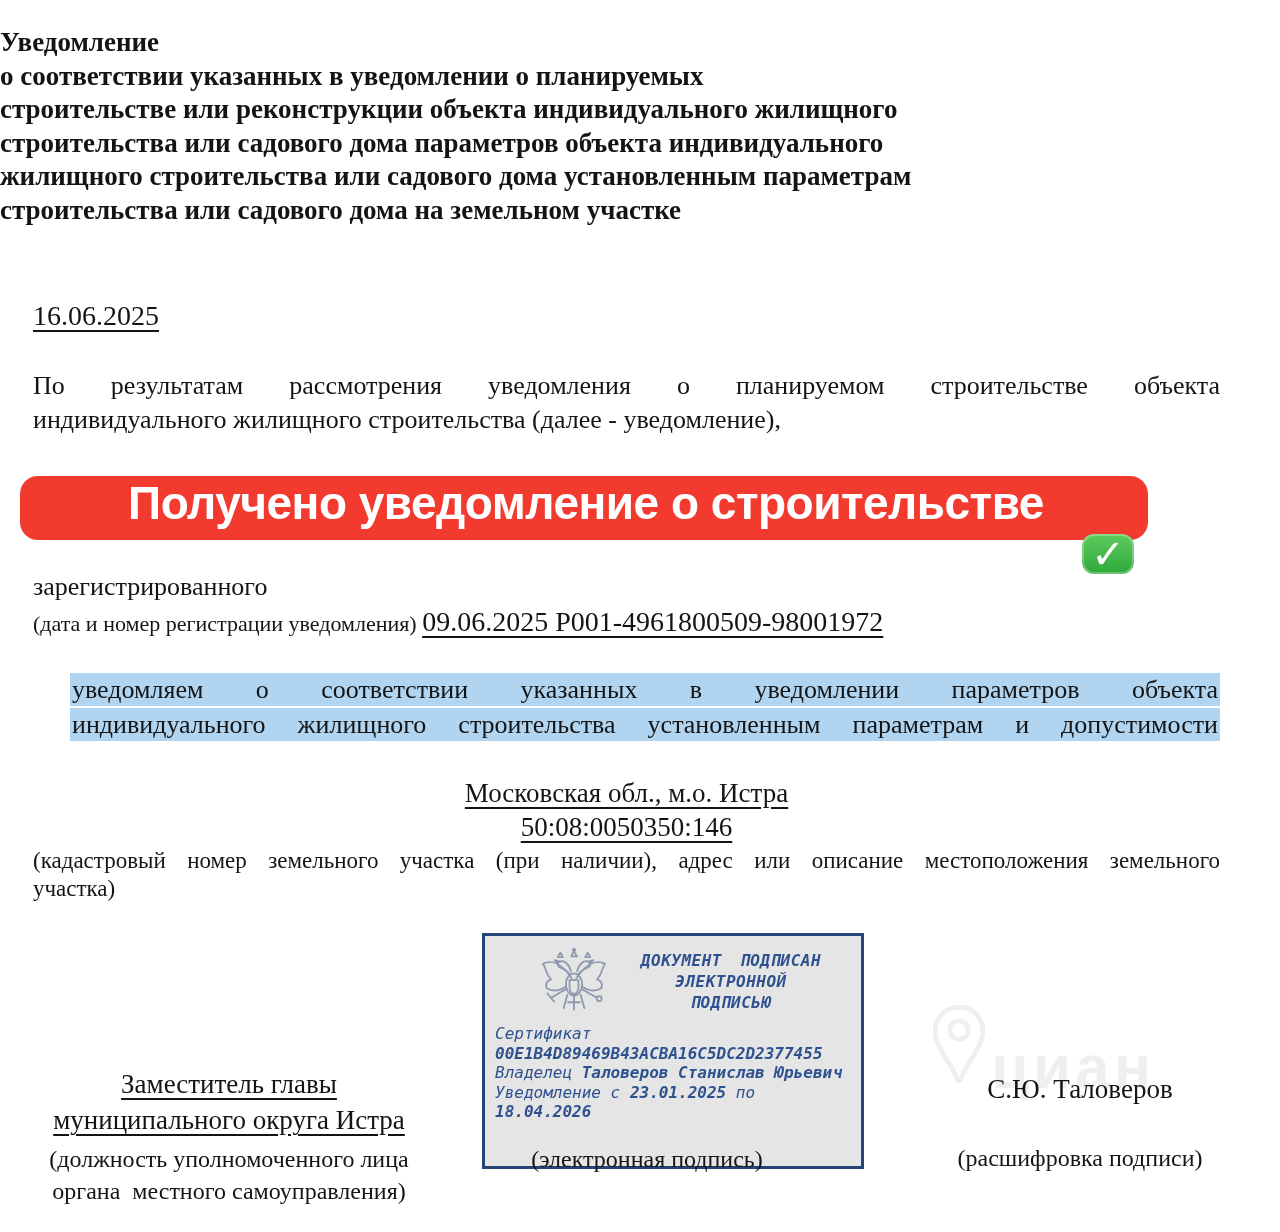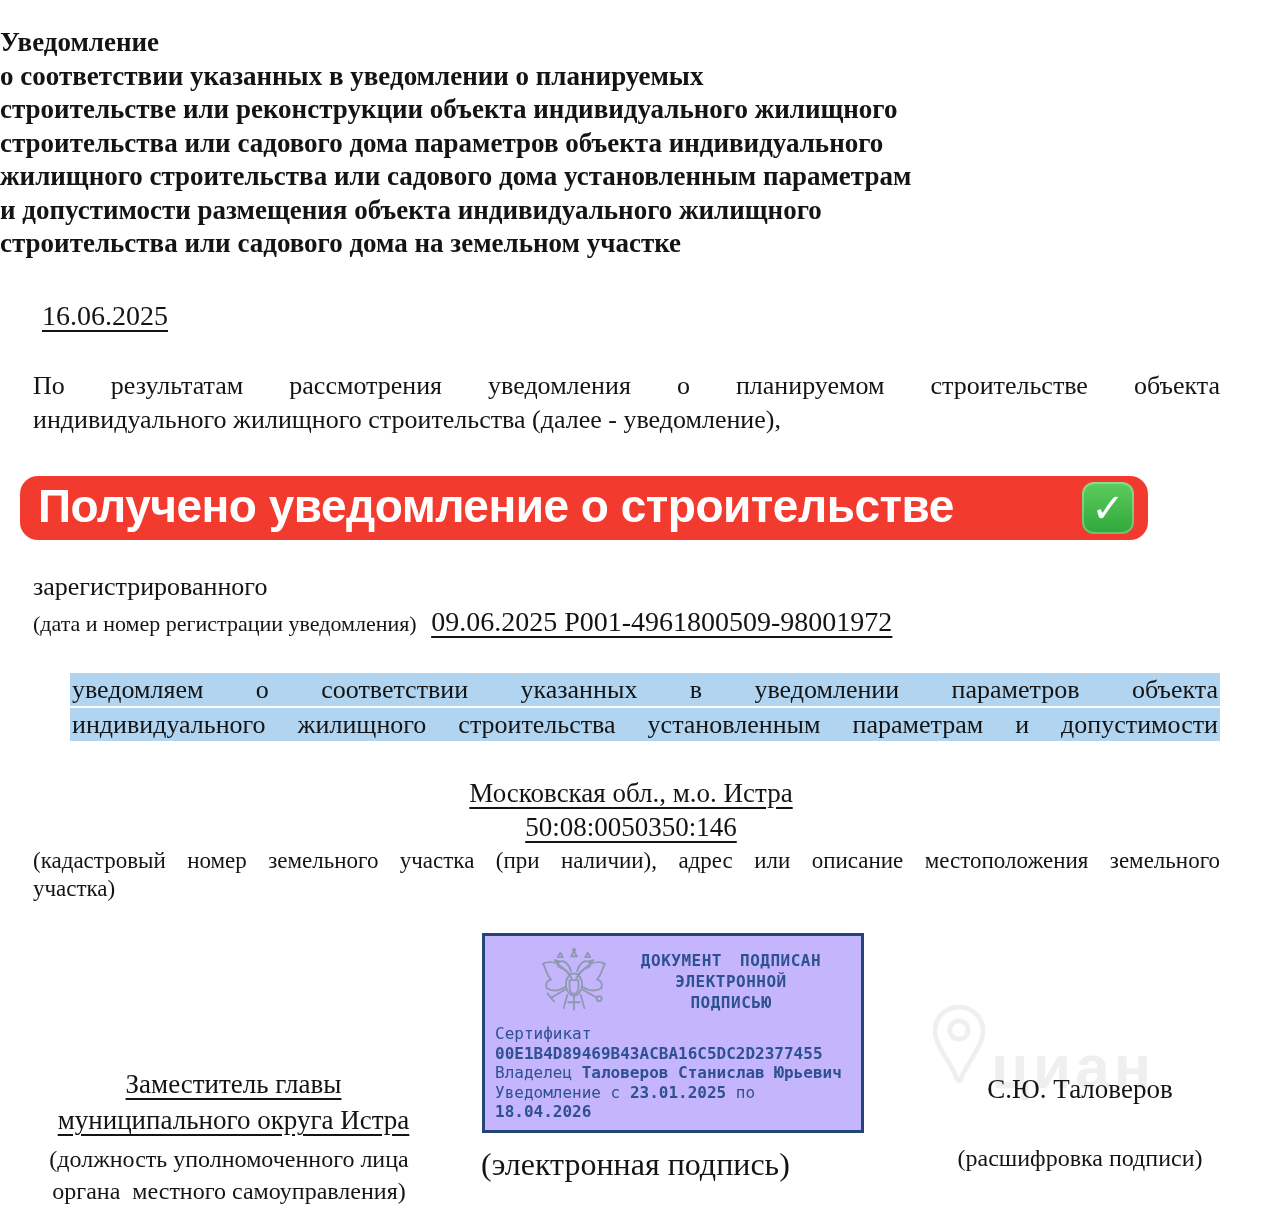--- a/index.html
+++ b/index.html
@@ -1,37 +1,37 @@
 <!DOCTYPE html>
 <html style="--banner-red: #F23A2E; --highlight-blue: #B1D5F1; --stamp-blue: #2E5190; --check-green: #2FA83A;"><head>
 <meta charset="utf-8">
 <style>
   * { margin:0; padding:0; box-sizing:border-box; }
   html,body { background:#ffffff; }
   body { width:1280px; height:1232px; font-family:"Liberation Serif", serif; color:#141414; }
   .page { position:relative; width:1280px; height:1232px; background:#fff; overflow:hidden; }
 
-  .ul { text-decoration:underline; text-underline-offset:5px; text-decoration-thickness:2px;margin-left:9px; }
+  .ul { text-decoration:underline; text-underline-offset:5px; text-decoration-thickness:2px; }
 
   
   .title-block { position:absolute; top:26px; left:0; width:100%; text-align:left;
                  font-weight:bold; font-size:27px; line-height:33.5px; }
 
   
   .meta-row { position:absolute; top:300px; left:33px; width:1164px;
               font-size:28px; display:flex; justify-content:space-between; }
 
   
   .intro { position:absolute; top:369px; left:33px; width:1187px; font-size:26px; line-height:34px; }
   .j { text-align:justify; text-align-last:justify; }
 
   
   .banner { position:absolute; top:476px; left:20px; width:1128px; height:64px;
             background:var(--banner-red,#F23A2E); border-radius:18px;
-            display:flex; align-items:center; padding:0 14px 0 18px; }
+            display:flex; align-items:center; padding:0 14px 0 18px;flex-direction:column; }
   .banner-text { color:#fff; font-family:"Liberation Sans", sans-serif; font-weight:bold;
                  font-size:46px; letter-spacing:-0.5px; white-space:nowrap; padding-bottom:4px; }
   .check { margin-left:auto; width:52px; height:52px; border-radius:12px;
            background:linear-gradient(180deg,#5ecc5f 0%,var(--check-green,#2FA83A) 100%);
            box-shadow:inset 0 0 0 2px rgba(255,255,255,0.28);
            display:flex; align-items:center; justify-content:center;
            color:#fff; font-family:"DejaVu Sans", sans-serif; font-weight:bold; font-size:40px; line-height:1; }
 
   
   .registered { position:absolute; top:572px; left:33px; font-size:26px; }
@@ -45,31 +45,31 @@
 
   
   .center-line { position:absolute; left:33px; width:1187px; text-align:center; font-size:27px; }
   .loc-line { top:778px; }
   .cad-line { top:812px; }
 
   
   .cad-caption { position:absolute; top:847px; left:33px; width:1187px; font-size:23px; line-height:28px; }
 
   
-  .stamp { position:absolute; top:933px; left:482px; width:382px; height:200px;
-           border:3px solid #25457A; background:#c4b5fd; color:var(--stamp-blue,#2E5190);
-           font-family:"DejaVu Sans Mono", monospace; }
+  .stamp { position:absolute; top:933px; left:482px; width:382px; height:236px;
+           border:3px solid #25457A; background:#e5e5e5; color:var(--stamp-blue,#2E5190);
+           font-family:"DejaVu Sans Mono", monospace;font-style:italic; }
   .stamp-top { display:flex; padding:10px 8px 0 12px; }
   .eagle { width:74px; height:74px; margin-left:40px; flex:none; }
   .stamp-title { flex:1; text-align:center; font-weight:bold; font-size:16px; line-height:21px;
                  letter-spacing:0.5px; word-spacing:8px; padding:4px 2px 0 0; }
   .stamp-cert { padding:4px 10px 0 10px; font-size:16px; line-height:19.5px; white-space:nowrap; }
   .b { font-weight:bold; }
 
-  .esign-caption { position:absolute; top:1146px; left:481px; width:382px; font-size:32px; }
+  .esign-caption { position:absolute; top:1146px; left:456px; width:382px; text-align:center; font-size:24px; }
 
   
   .sig-left { position:absolute; top:1066px; left:18px; width:422px; text-align:center; }
   .pos-line { font-size:27px; line-height:36px; }
   .cap2 { font-size:24px; line-height:32px; white-space:pre-wrap; }
   .sig-left .cap2-first { margin-top:5px; }
   .sig-right { position:absolute; top:1074px; left:925px; width:310px; text-align:center; }
   .sig-name { font-size:27px; }
   .sig-right .cap2 { margin-top:37px; }
 
@@ -91,21 +91,20 @@
     </svg>
     <span class="wm-text">циан</span>
   </div>
 
   <header class="title-block">
     <div>Уведомление</div>
     <div>о соответствии указанных в уведомлении о планируемых</div>
     <div>строительстве или реконструкции объекта индивидуального жилищного</div>
     <div>строительства или садового дома параметров объекта индивидуального</div>
     <div>жилищного строительства или садового дома установленным параметрам</div>
-    <div>и допустимости размещения объекта индивидуального жилищного</div>
     <div>строительства или садового дома на земельном участке</div>
   </header>
 
   <div class="meta-row">
     <span class="ul">16.06.2025</span>
   </div>
 
   <div class="intro">
     <div class="j">По результатам рассмотрения уведомления о планируемом строительстве объекта</div>
     <div>индивидуального жилищного строительства (далее - уведомление),</div>

